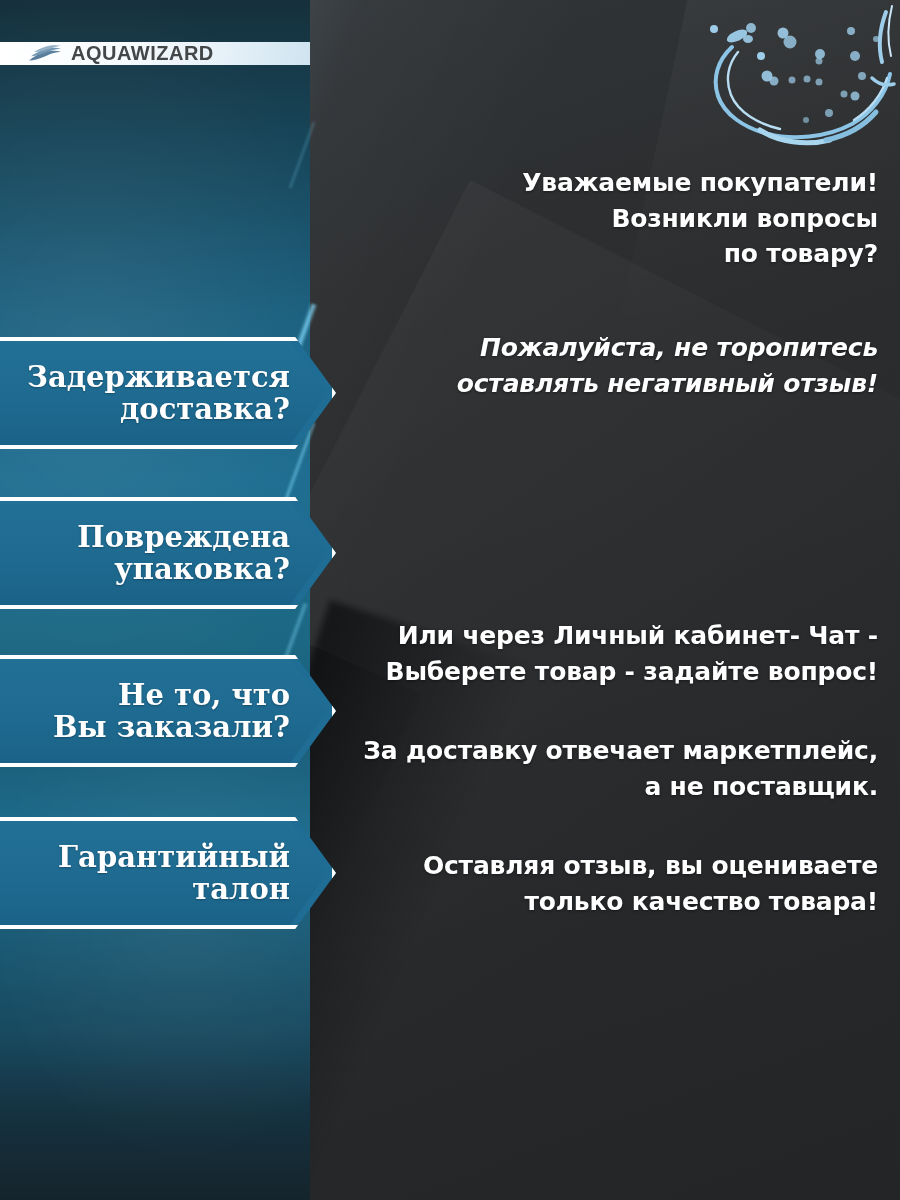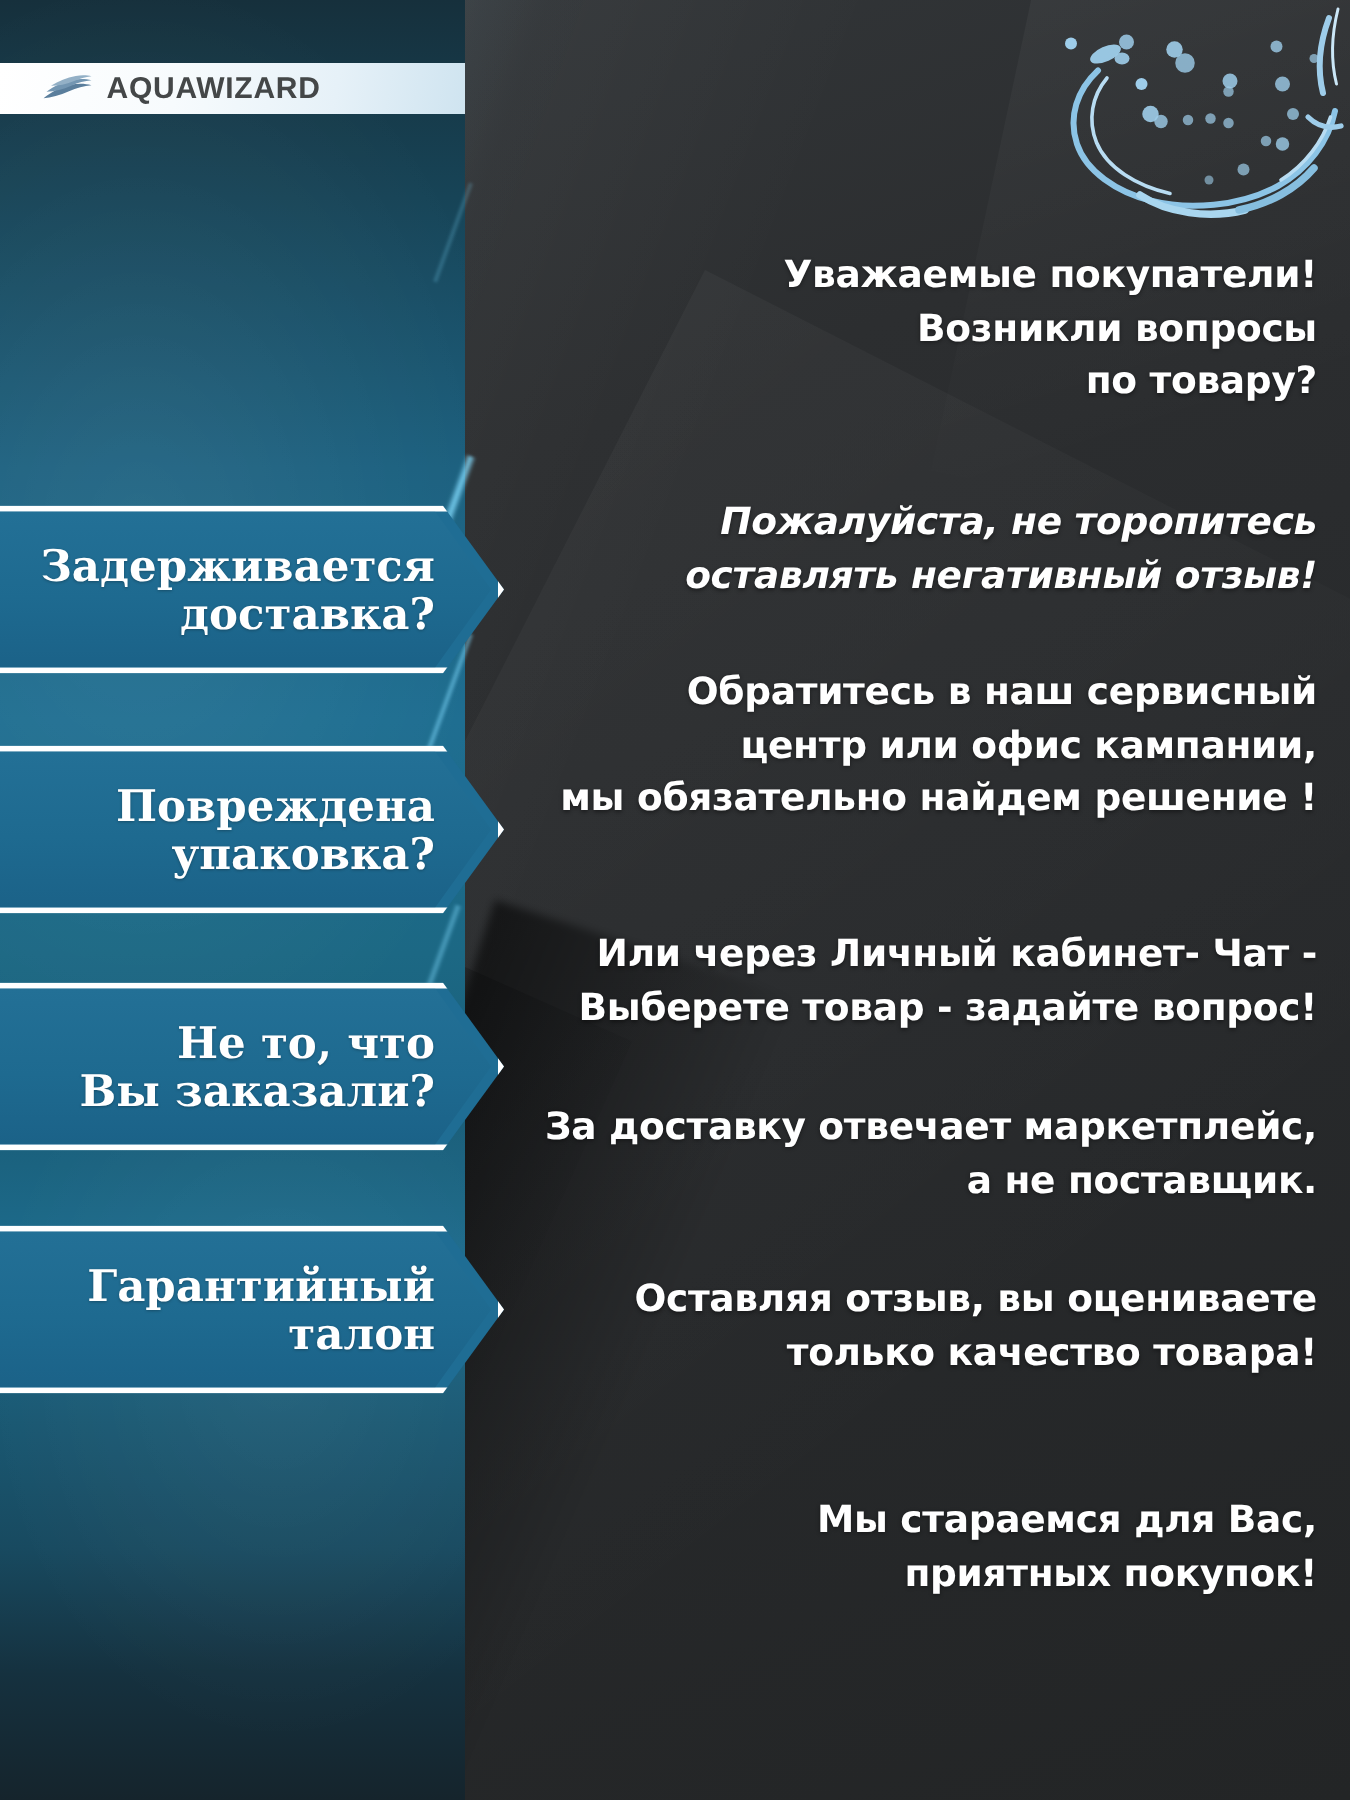--- a/index.html
+++ b/index.html
@@ -101,21 +101,21 @@
     background:linear-gradient(90deg,rgba(120,215,255,0.0),rgba(130,220,255,0.85),rgba(120,215,255,0.0));
     filter:blur(1.2px);
   }
   .streak-1{ left:286px; top:300px; width:8px;  height:140px; transform:rotate(20deg); }
   .streak-2{ left:296px; top:420px; width:5px;  height:90px;  transform:rotate(20deg); opacity:.7; }
   .streak-3{ left:282px; top:600px; width:6px;  height:120px; transform:rotate(20deg); opacity:.55; }
   .streak-4{ left:300px; top:120px; width:4px;  height:70px;  transform:rotate(20deg); opacity:.35; }
 
   
   .logo-band{
-    position:absolute; left:0; top:42px; width:310px; height:34px;
+    position:absolute; left:0; top:42px; width:310px; height:23px;
     background:linear-gradient(100deg,#ffffff 0%,#f7fbfd 38%,#e6f1f8 72%,#cfe4f0 100%);
     display:flex; align-items:center; gap:9px;
     padding-left:28px;
   }
   .logo-mark{ width:34px; height:20px; flex:0 0 auto; }
   .logo-text{
     font-family:"Liberation Sans", sans-serif;
     font-weight:bold;
     font-size:20px;
     letter-spacing:0.5px;
@@ -302,26 +302,21 @@
     <div class="banner-text">Гарантийный
 талон</div>
   </div>
 
   <div class="right-col">
     <div class="para p1">Уважаемые покупатели!
 Возникли вопросы
 по товару?</div>
     <div class="para p2">Пожалуйста, не торопитесь
 оставлять негативный отзыв!</div>
-    <div class="para p3">Обратитесь в наш сервисный
-центр или офис кампании,
-мы обязательно найдем решение !</div>
     <div class="para p4">Или через Личный кабинет- Чат -
 Выберете товар - задайте вопрос!</div>
     <div class="para p5">За доставку отвечает маркетплейс,
 а не поставщик.</div>
     <div class="para p6">Оставляя отзыв, вы оцениваете
 только  качество товара!</div>
-    <div class="para p7">Мы стараемся для Вас,
-приятных покупок!</div>
   </div>
 
 </div>
 
 </body></html>

